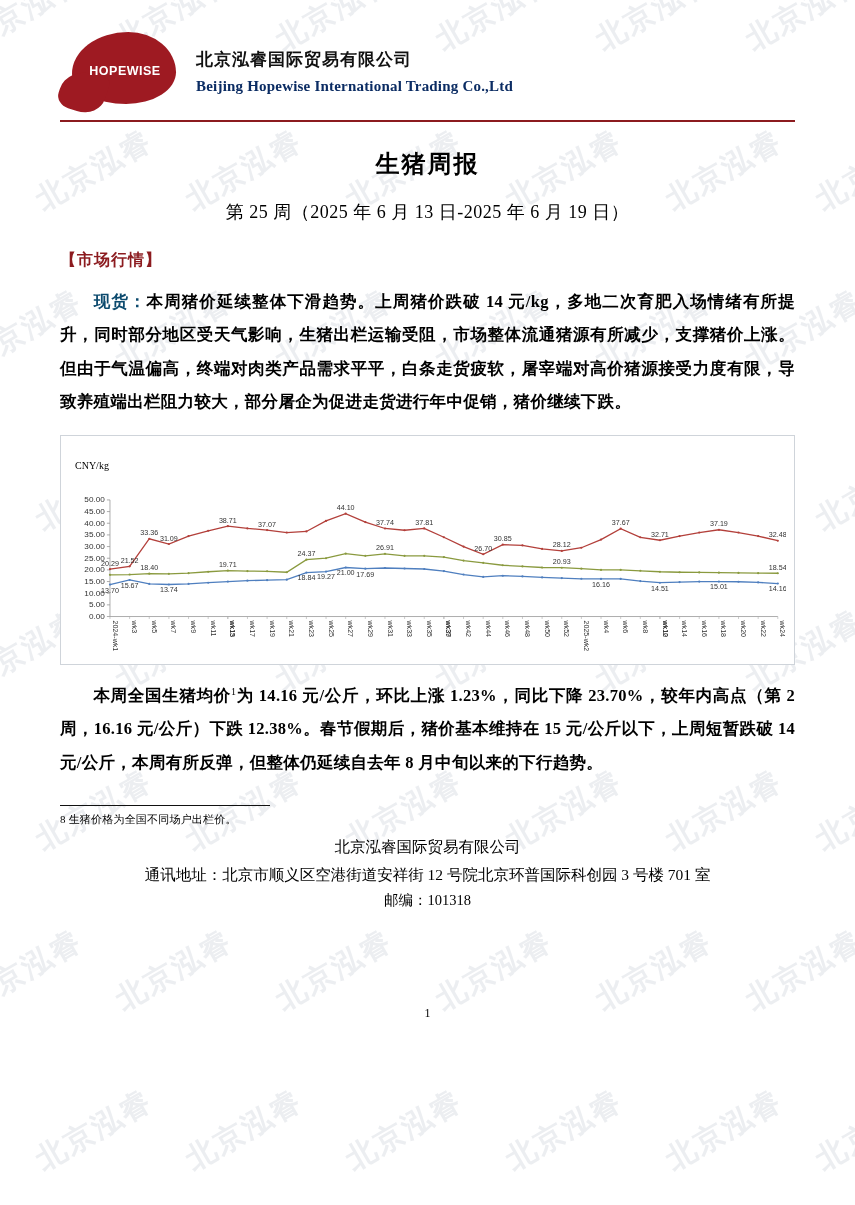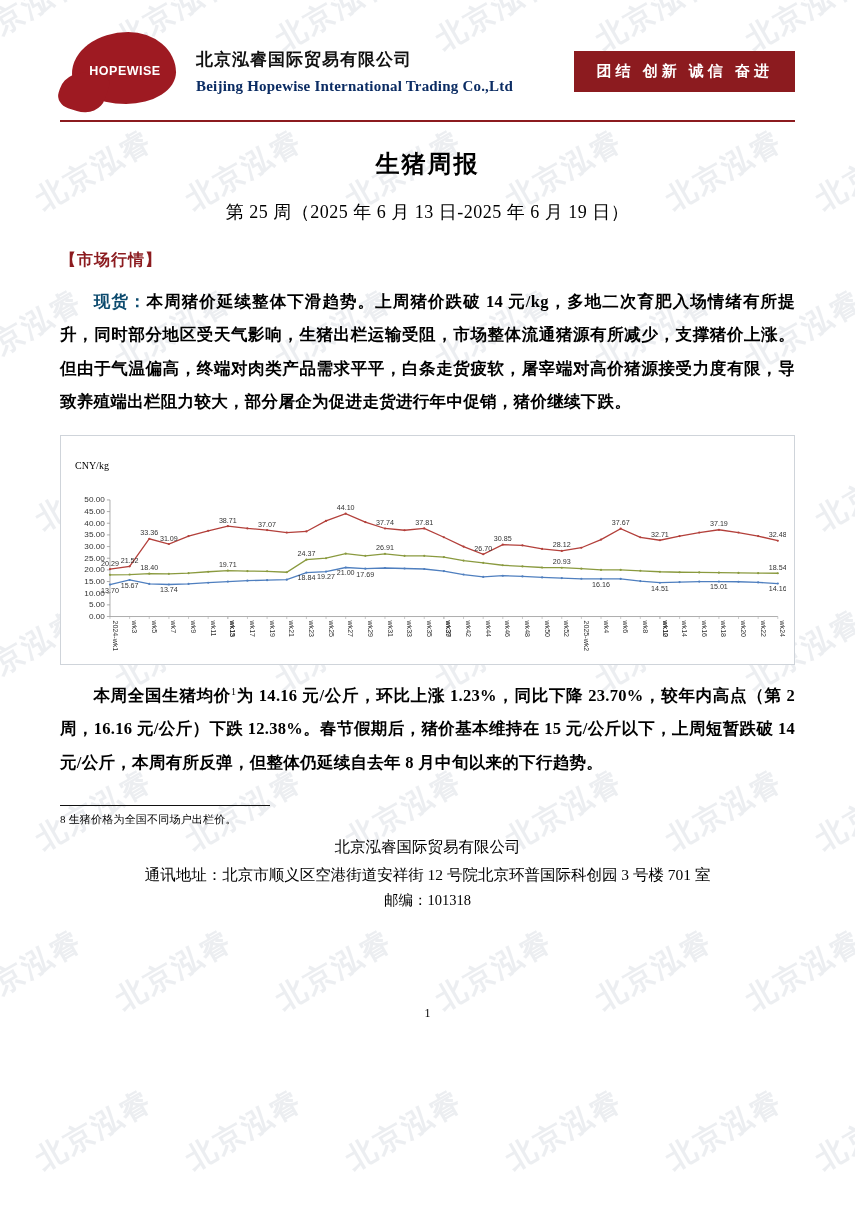--- a/index.html
+++ b/index.html
@@ -163,21 +163,20 @@
   <div class="header">
     <div class="logo">
       <div class="blob"></div>
       <div class="tail"></div>
       <div class="logotext">HOPEWISE</div>
     </div>
     <div class="names">
       <div class="cn-name">北京泓睿国际贸易有限公司</div>
       <div class="en-name">Beijing Hopewise International Trading Co.,Ltd</div>
     </div>
-    <div class="slogan">团结  创新  诚信  奋进</div>
   </div>
   <div class="rule"></div>
 
   <h1 class="doc-title">生猪周报</h1>
   <div class="subtitle">第 25 周（2025 年 6 月 13 日-2025 年 6 月 19 日）</div>
 
   <div class="section-title">【市场行情】</div>
 
   <p class="body">
     <span class="indent"></span><span class="b-red">现货：</span><span class="strong">本周猪价延续整体下滑趋势。上周猪价跌破 14 元/kg，多地二次育肥入场情绪有所提升，同时部分地区受天气影响，生猪出栏运输受阻，市场整体流通猪源有所减少，支撑猪价上涨。但由于气温偏高，终端对肉类产品需求平平，白条走货疲软，屠宰端对高价猪源接受力度有限，导致养殖端出栏阻力较大，部分屠企为促进走货进行年中促销，猪价继续下跌。</span>

